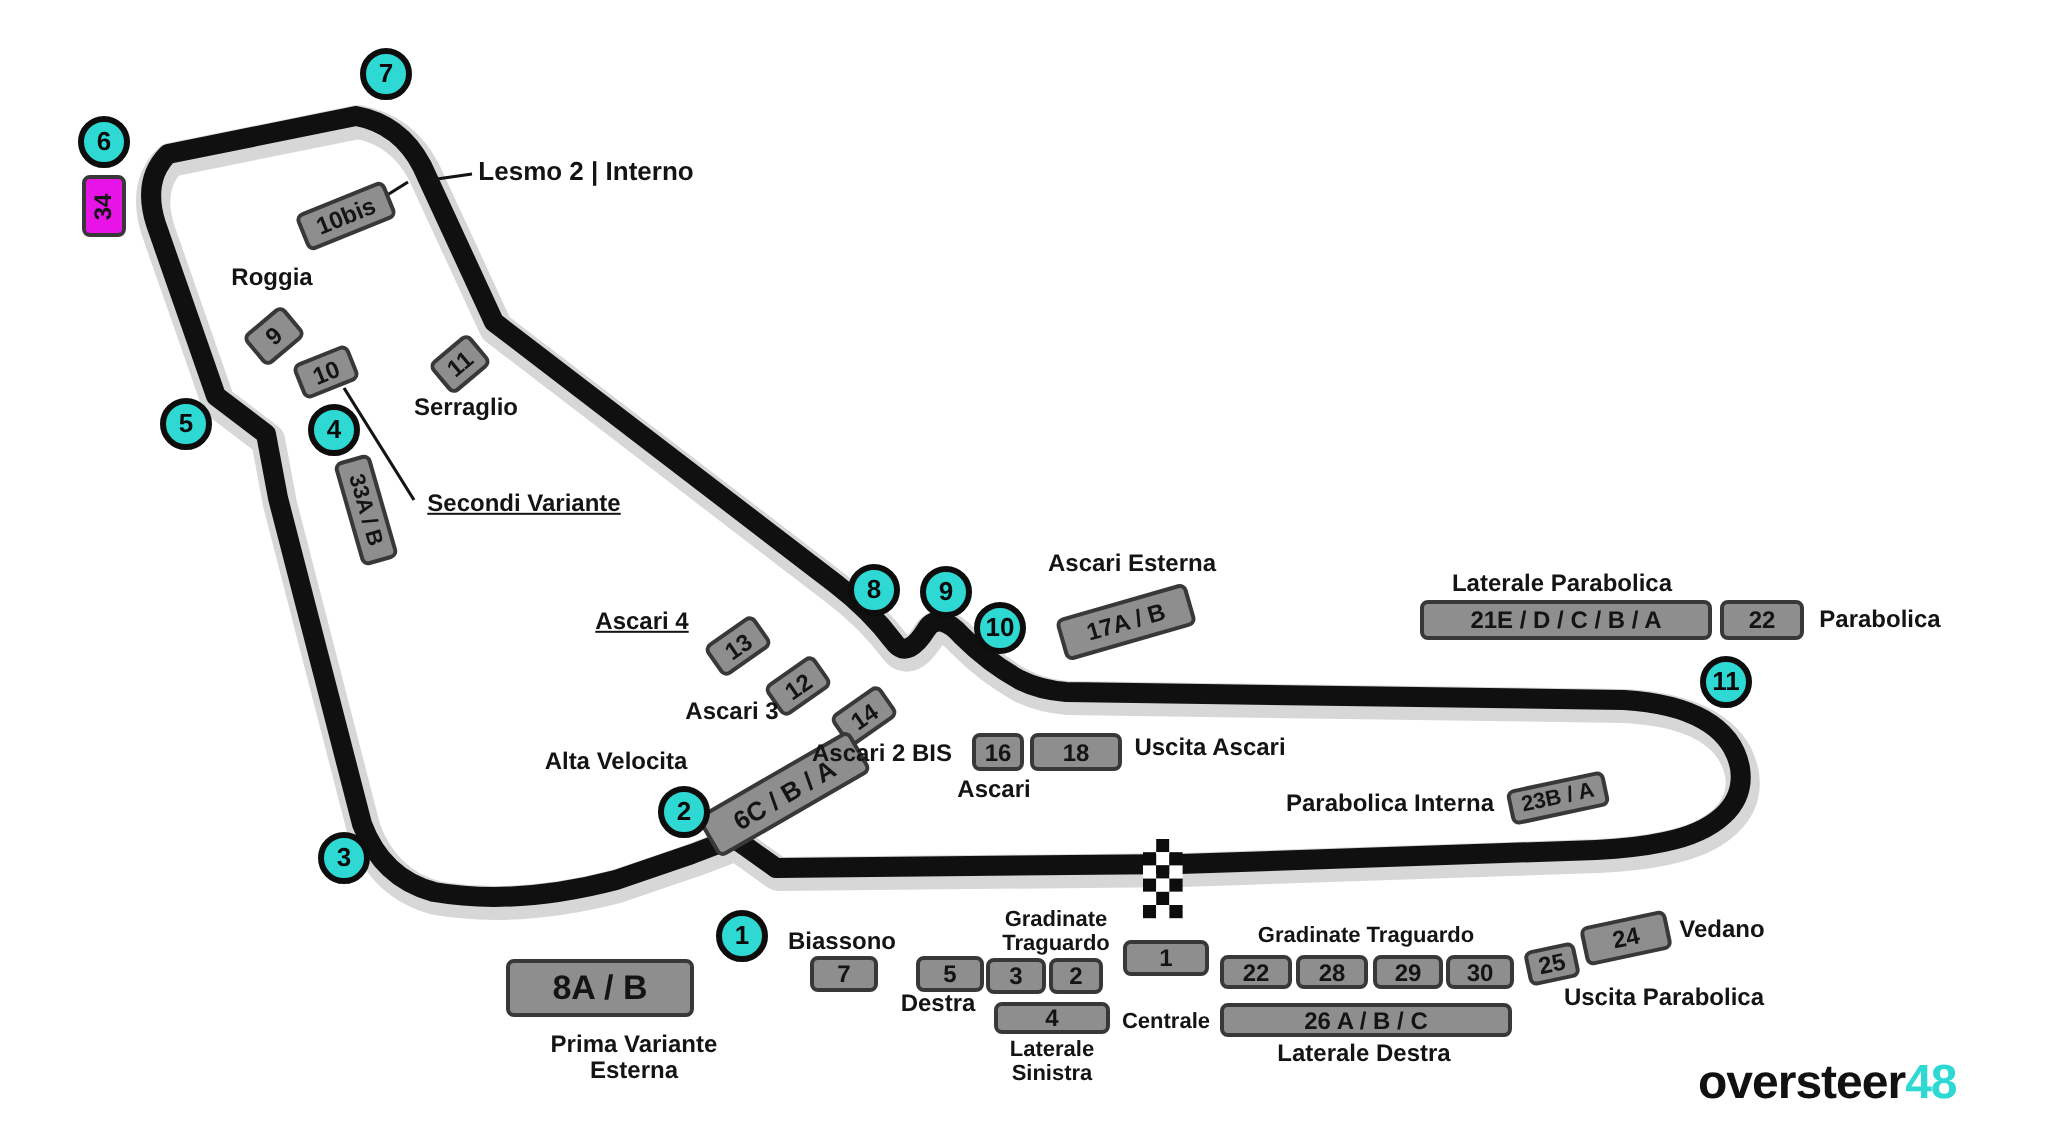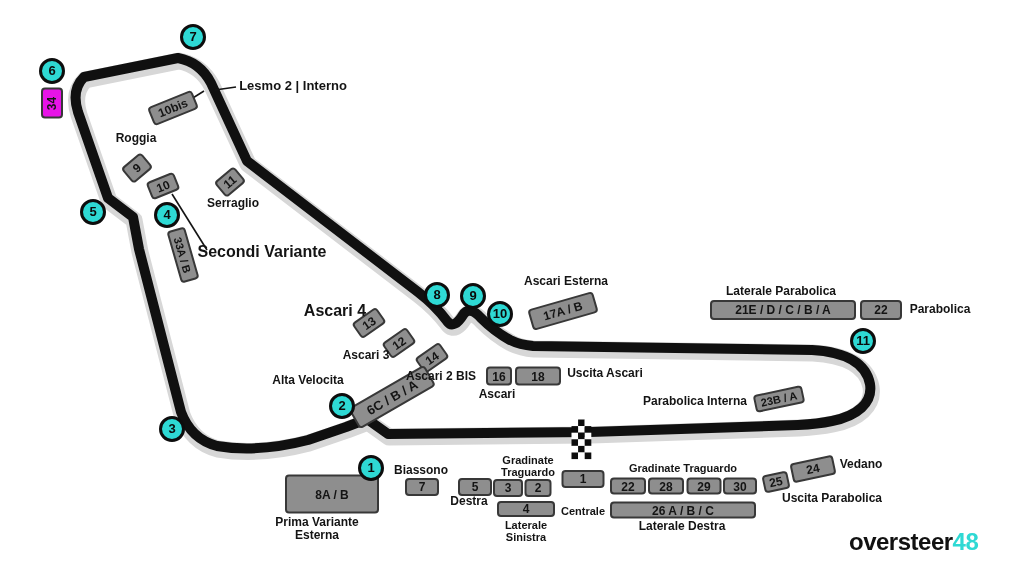--- a/index.html
+++ b/index.html
@@ -130,21 +130,21 @@
       </div>
       <div class="stand" style="width: 146px; height: 20px; left: 783px; top: 310px; transform: translate(-50%, -50%) rotate(0deg);">
         <span>21E / D / C / B / A</span>
       </div>
       <div class="stand" style="width: 42px; height: 20px; left: 881px; top: 310px; transform: translate(-50%, -50%) rotate(0deg);">
         <span>22</span>
       </div>
       <div class="stand" style="width: 50px; height: 18px; left: 779px; top: 399px; transform: translate(-50%, -50%) rotate(-12deg); font-size: 11px;">
         <span>23B / A</span>
       </div>
-      <div class="stand" style="width: 94px; height: 39px; left: 332px; top: 494px; transform: translate(-50%, -50%) rotate(0deg); font-size: 12px;">
+      <div class="stand" style="width: 94px; height: 29px; left: 300px; top: 494px; transform: translate(-50%, -50%) rotate(0deg); font-size: 17px;">
         <span>8A / B</span>
       </div>
       <div class="stand" style="width: 34px; height: 18px; left: 422px; top: 487px; transform: translate(-50%, -50%) rotate(0deg);">
         <span>7</span>
       </div>
       <div class="stand" style="width: 34px; height: 18px; left: 475px; top: 487px; transform: translate(-50%, -50%) rotate(0deg);">
         <span>5</span>
       </div>
       <div class="stand" style="width: 30px; height: 18px; left: 508px; top: 488px; transform: translate(-50%, -50%) rotate(0deg);">
         <span>3</span>
@@ -196,27 +196,27 @@
   <div id="label-layer">
       <div class="lbl" style="left: 293px; top: 86px; font-size: 13px;">
         <div>Lesmo 2 | Interno</div>
       </div>
       <div class="lbl" style="left: 136px; top: 139px; font-size: 12px;">
         <div>Roggia</div>
       </div>
       <div class="lbl" style="left: 233px; top: 204px; font-size: 12px;">
         <div>Serraglio</div>
       </div>
-      <div class="lbl" style="left: 262px; top: 252px; font-size: 16px;">
+      <div class="lbl" style="left: 262px; top: 252px; font-size: 12px; text-decoration: underline;">
         <div>Secondi Variante</div>
       </div>
       <div class="lbl" style="left: 566px; top: 282px; font-size: 12px;">
         <div>Ascari Esterna</div>
       </div>
-      <div class="lbl" style="left: 335px; top: 311px; font-size: 16px;">
+      <div class="lbl" style="left: 321px; top: 311px; font-size: 12px; text-decoration: underline;">
         <div>Ascari 4</div>
       </div>
       <div class="lbl" style="left: 366px; top: 356px; font-size: 12px;">
         <div>Ascari 3</div>
       </div>
       <div class="lbl" style="left: 441px; top: 377px; font-size: 12px; text-align: right;">
         <div>Ascari 2 BIS</div>
       </div>
       <div class="lbl" style="left: 605px; top: 374px; font-size: 12px;">
         <div>Uscita Ascari</div>

